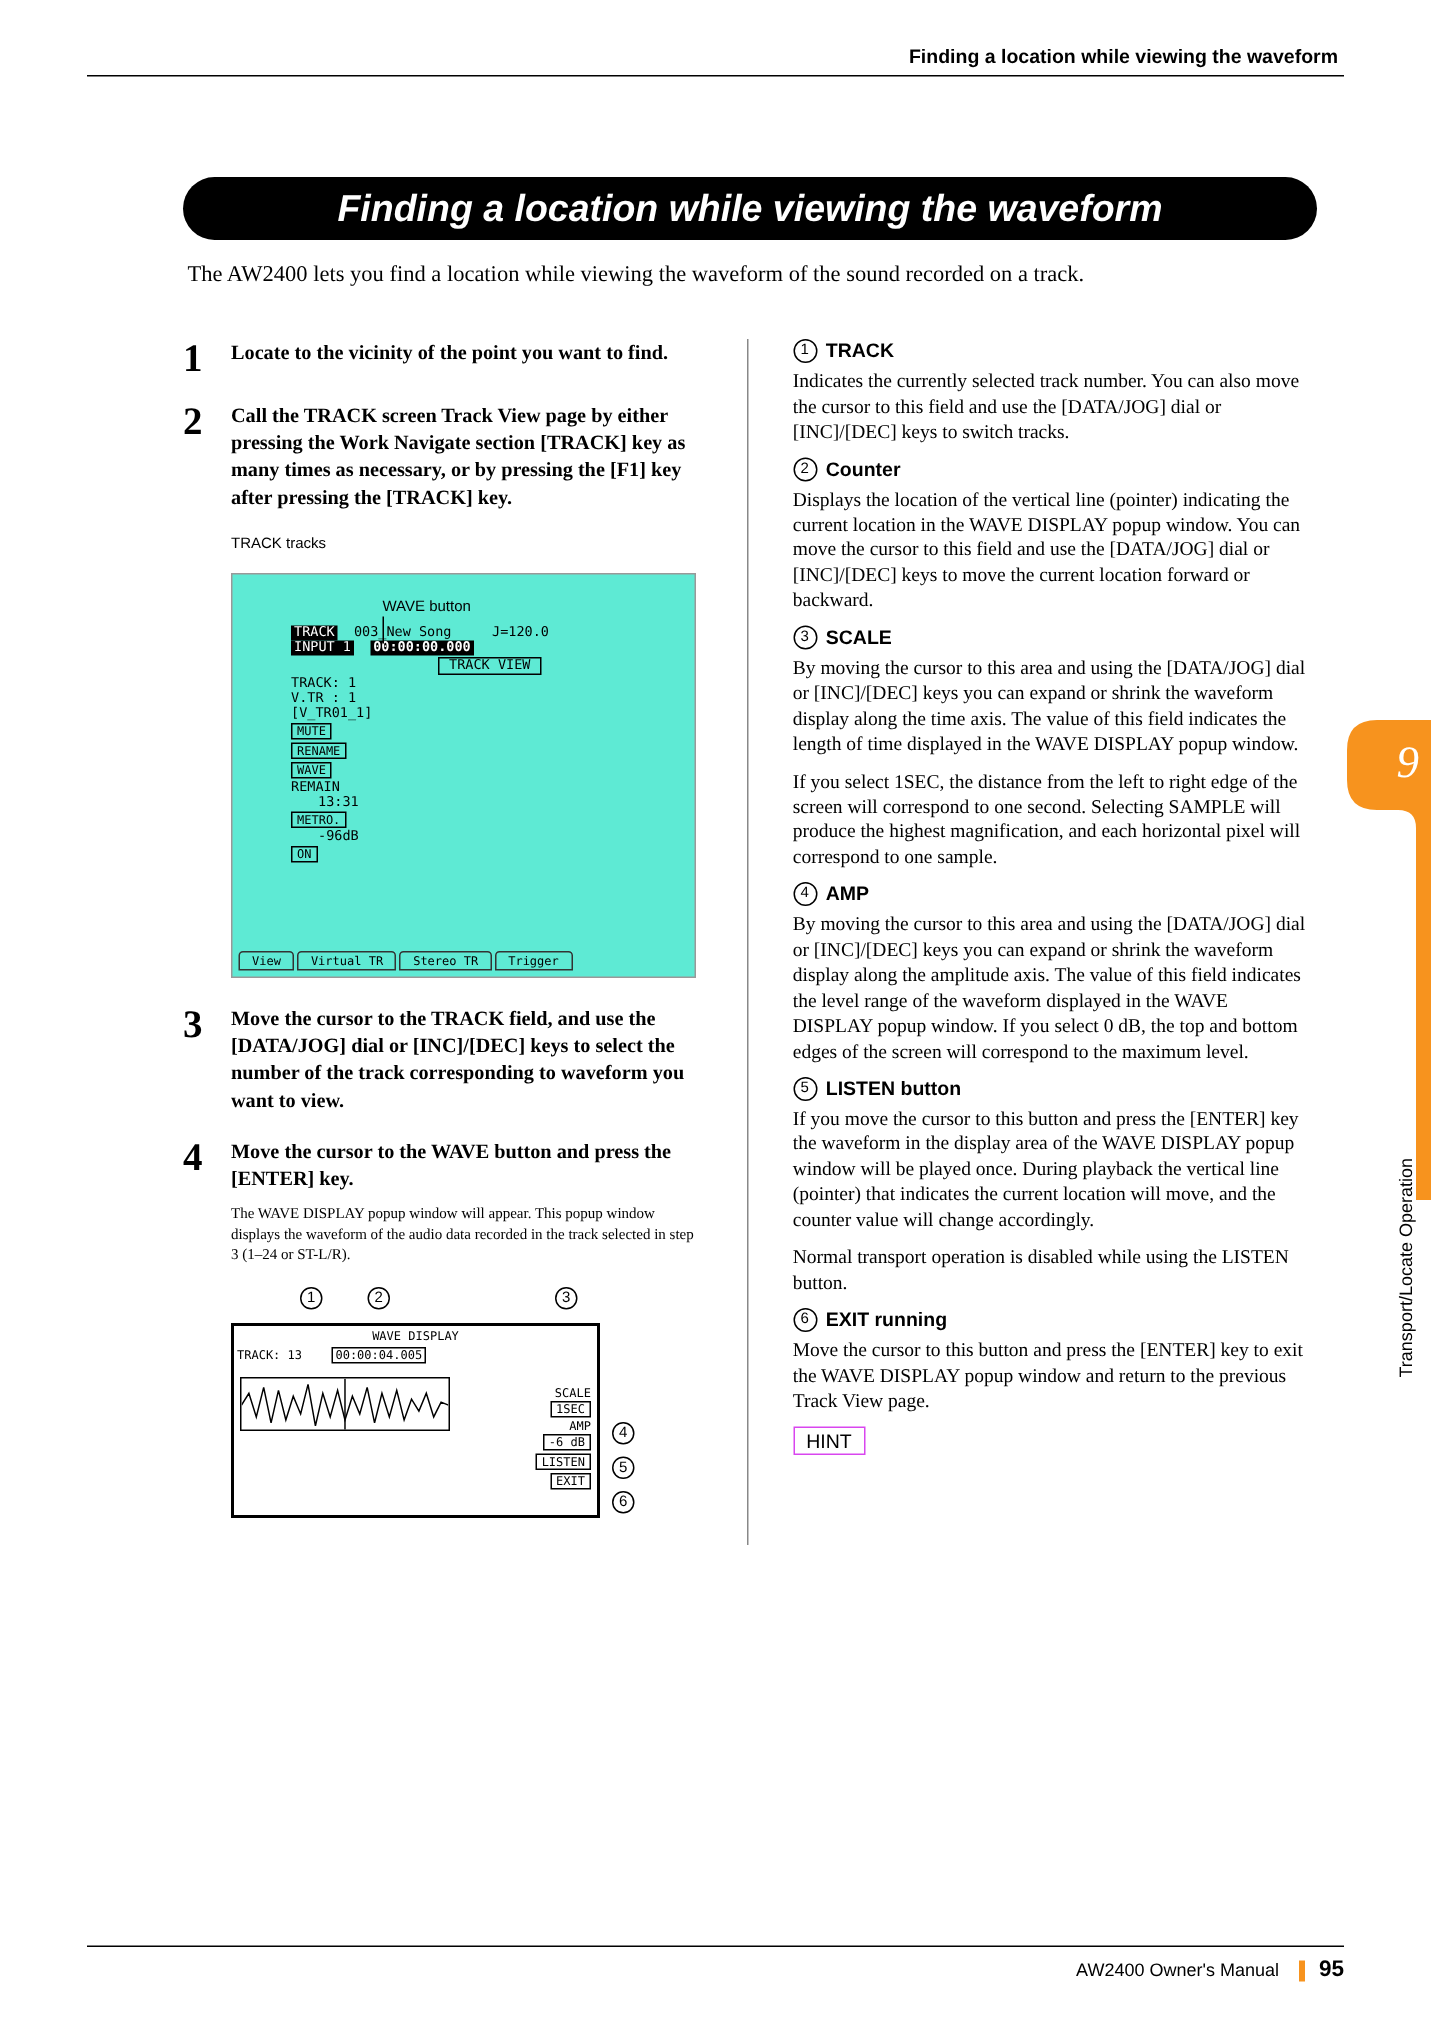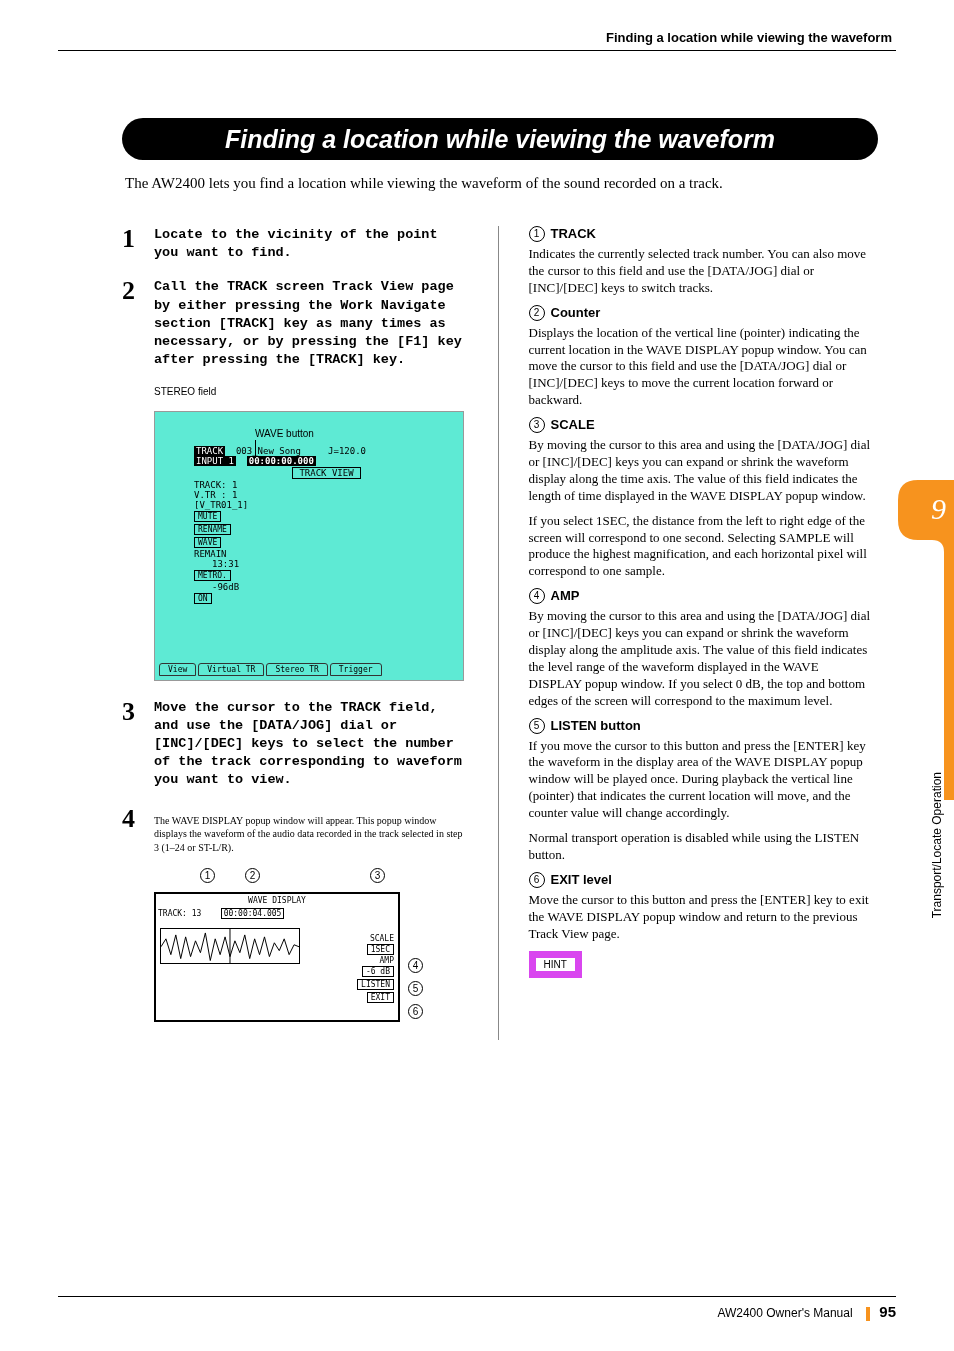--- a/index.html
+++ b/index.html
@@ -78,21 +78,21 @@
   }
   .step-num {
     font-family: Georgia, "Times New Roman", serif;
     font-weight: bold;
     font-size: 26px;
     line-height: 1;
     width: 22px;
     flex-shrink: 0;
   }
   .step-head {
-    font-family: Liberation Mono, monospace;
+    font-family: Liberation Serif, serif;
     font-weight: bold;
     font-size: 13.5px;
     line-height: 1.35;
   }
   .step-body {
     font-size: 10px;
     line-height: 1.35;
     margin-top: 8px;
   }
   .field-label {
@@ -225,23 +225,23 @@
   .item-body {
     font-size: 13px;
     line-height: 1.3;
     margin-bottom: 8px;
   }
   .hint-box {
     margin-top: 8px;
   }
   .hint-label {
     display: inline-block;
-    border: 7px solid #d946ef;
+    border: 1px solid #d946ef;
     font-family: Arial, sans-serif;
-    font-size: 10px;
+    font-size: 13px;
     padding: 1px 8px;
   }
   .hint-items {
     border-left: 1px solid #000;
     margin-top: -1px;
     padding: 6px 6px 2px 10px;
     font-style: italic;
     font-size: 11px;
     line-height: 1.35;
   }
@@ -329,21 +329,21 @@
       </div>
     </div>
 
     <div class="step">
       <div class="step-num">2</div>
       <div>
         <div class="step-head">Call the TRACK screen Track View page by either pressing the Work Navigate section [TRACK] key as many times as necessary, or by pressing the [F1] key after pressing the [TRACK] key.</div>
       </div>
     </div>
 
-    <div class="field-label">STEREO field</div>
+    <div class="field-label">TRACK tracks</div>
 
     <div class="screenshot" style="margin-top:14px;">
       <span class="wave-label">WAVE button</span>
       <div class="wave-line"></div>
       <div style="margin-top:30px;margin-left:35px;">
         <div class="row">
           <span class="inv">TRACK</span>
           &nbsp;<span>003_New Song</span>
           &nbsp;&nbsp;&nbsp;&nbsp;<span>J=120.0</span>
         </div>
@@ -377,20 +377,21 @@
     <div class="step">
       <div class="step-num">3</div>
       <div>
         <div class="step-head">Move the cursor to the TRACK field, and use the [DATA/JOG] dial or [INC]/[DEC] keys to select the number of the track corresponding to waveform you want to view.</div>
       </div>
     </div>
 
     <div class="step">
       <div class="step-num">4</div>
       <div>
+        <div class="step-head">Move the cursor to the WAVE button and press the [ENTER] key.</div>
         <div class="step-body">The WAVE DISPLAY popup window will appear. This popup window displays the waveform of the audio data recorded in the track selected in step 3 (1–24 or ST-L/R).</div>
       </div>
     </div>
 
     <div class="wave-popup-wrap">
       <div class="callouts-top">
         <span class="callout-num">1</span>
         <span class="callout-num">2</span>
         <span class="callout-num" style="margin-left:80px;">3</span>
       </div>
@@ -455,21 +456,21 @@
 
     <div class="item">
       <span class="item-num">5</span>
       <span class="item-title">LISTEN button</span>
     </div>
     <div class="item-body">If you move the cursor to this button and press the [ENTER] key the waveform in the display area of the WAVE DISPLAY popup window will be played once. During playback the vertical line (pointer) that indicates the current location will move, and the counter value will change accordingly.</div>
     <div class="item-body">Normal transport operation is disabled while using the LISTEN button.</div>
 
     <div class="item">
       <span class="item-num">6</span>
-      <span class="item-title">EXIT level</span>
+      <span class="item-title">EXIT running</span>
     </div>
     <div class="item-body">Move the cursor to this button and press the [ENTER] key to exit the WAVE DISPLAY popup window and return to the previous Track View page.</div>
 
     <div class="hint-box">
       <span class="hint-label">HINT</span>
     </div>
   </div>
 </div>
 
 <div class="side-tab">

